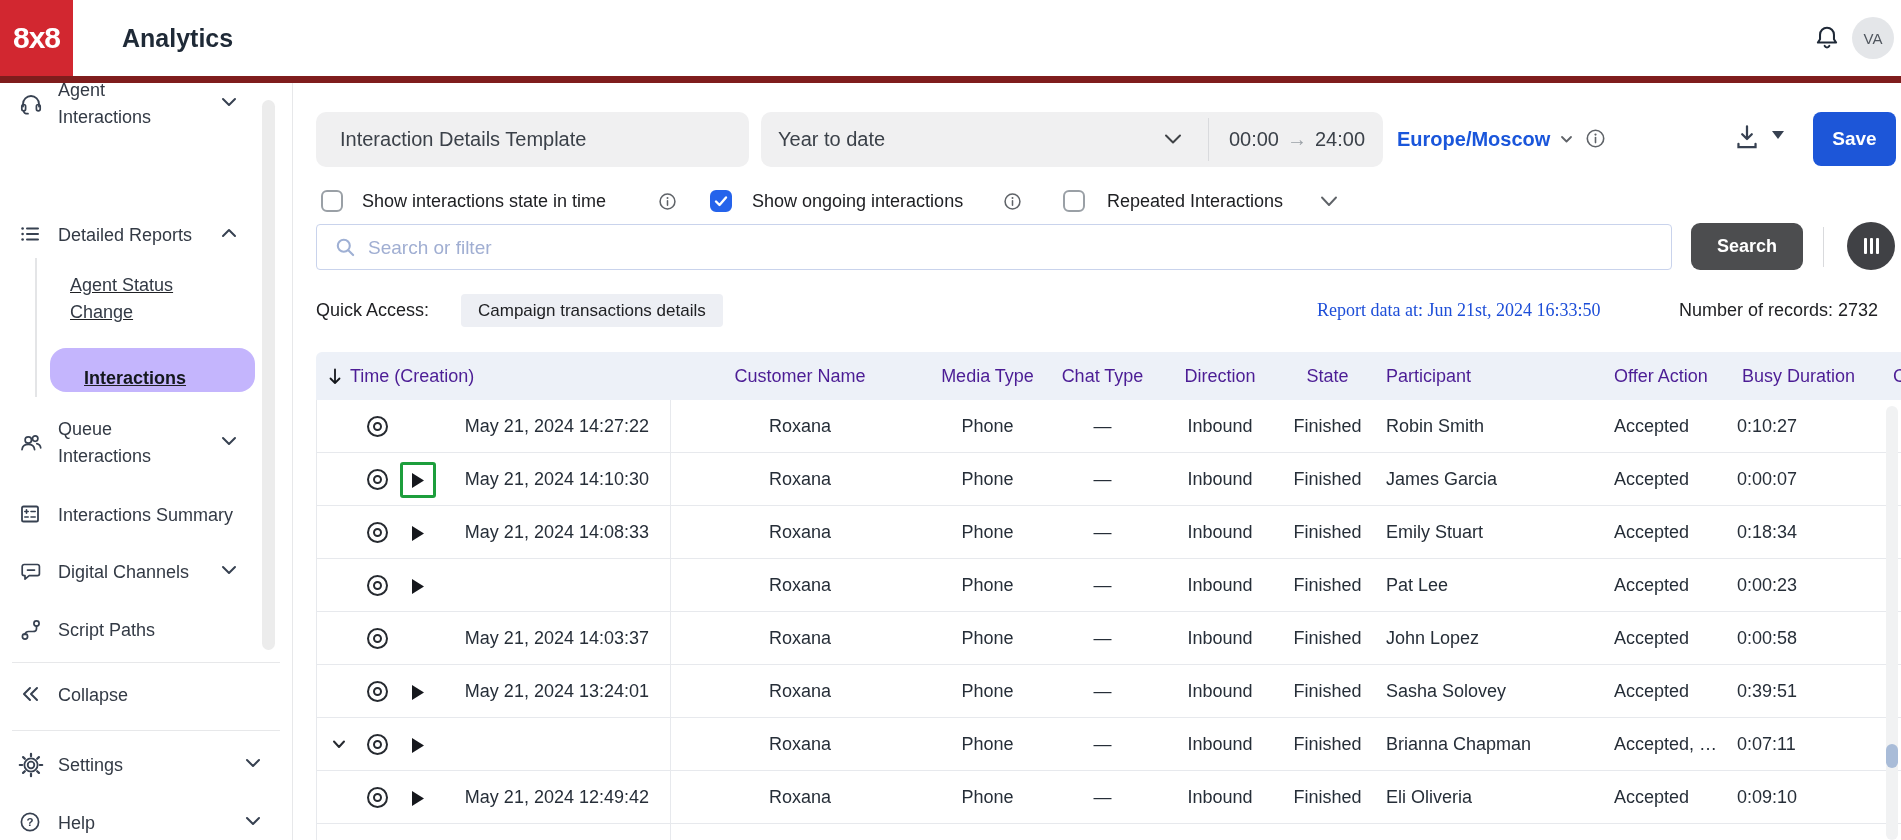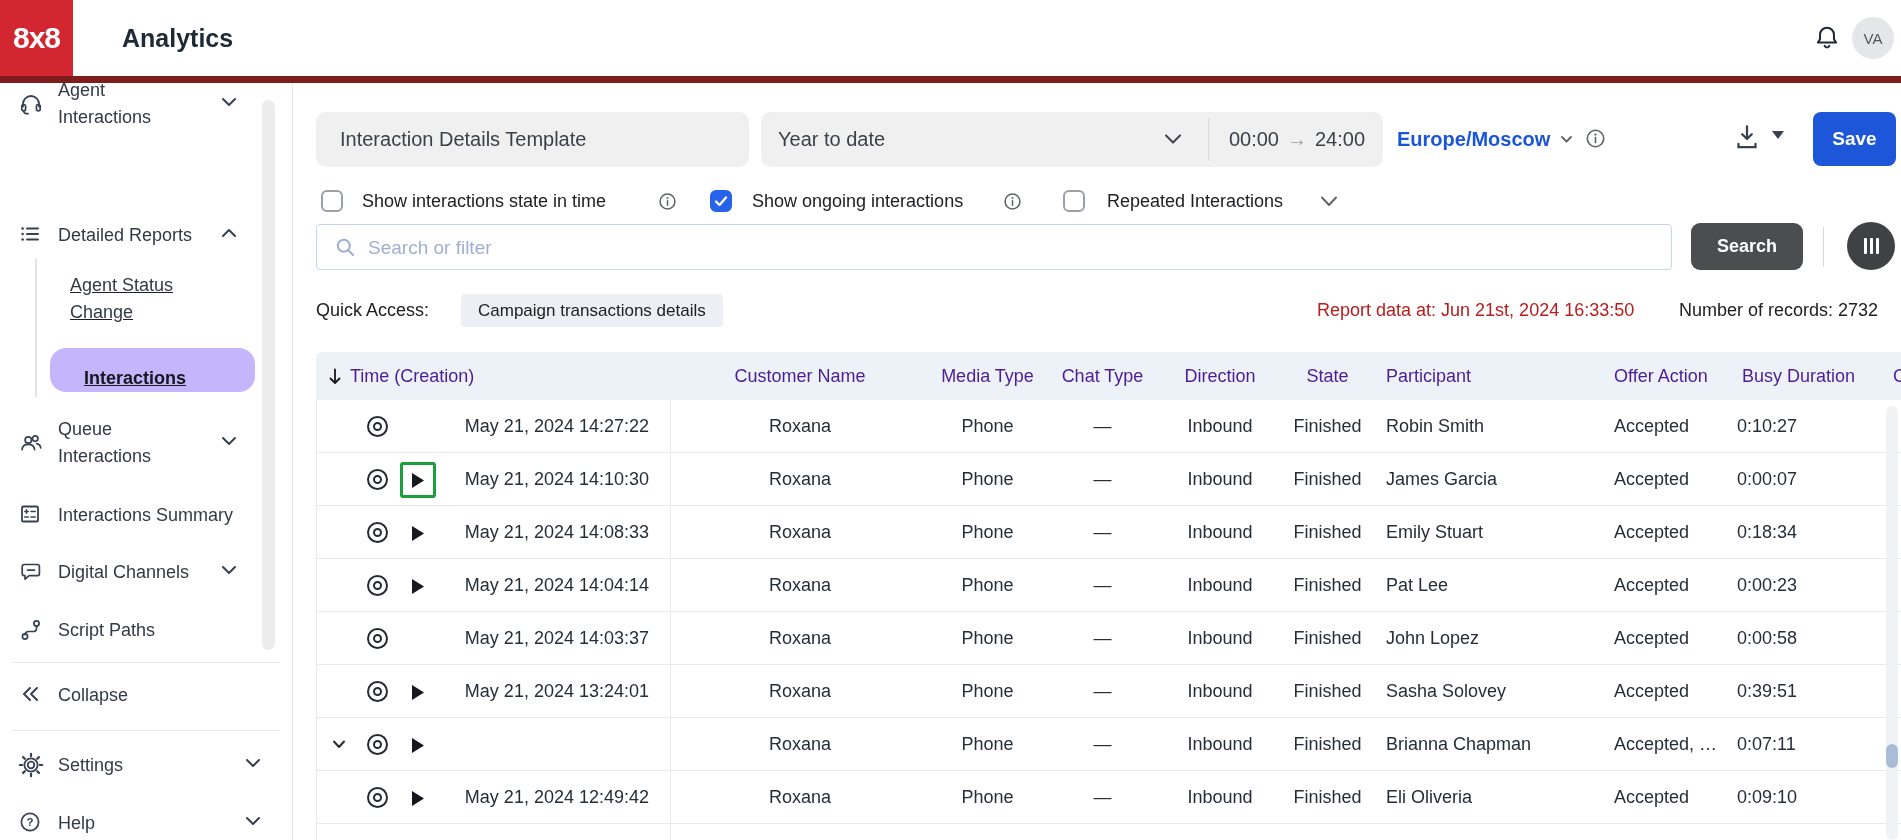--- a/index.html
+++ b/index.html
@@ -63,21 +63,21 @@
   .search-btn{left:1691px;top:223px;width:112px;height:47px;background:#4c4d4f;border-radius:9px;display:flex;align-items:center;justify-content:center;
     color:#fff;font-size:18px;font-weight:bold;cursor:pointer;}
   .tools-div{left:1823px;top:227px;width:1px;height:40px;background:#d9dadd;}
   .cols-btn{left:1847px;top:222px;width:48px;height:48px;border-radius:50%;background:#404145;display:flex;align-items:center;justify-content:center;
     gap:3px;cursor:pointer;}
   .cols-btn i{display:block;width:3px;height:16px;background:#fff;border-radius:1px;}
   
   .qa-label{left:316px;top:294px;height:33px;display:flex;align-items:center;font-size:18px;color:#202124;}
   .qa-chip{left:461px;top:294px;height:33px;padding:0 17px;background:#edeff4;border-radius:4px;display:flex;align-items:center;
     font-size:17px;color:#202124;cursor:pointer;}
-  .meta1{left:1317px;top:294px;height:33px;display:flex;align-items:center;font-size:18px;color:#b91c1c;}
+  .meta1{left:1317px;top:294px;height:33px;display:flex;align-items:center;font-size:18px;color:#1d4ed8;font-family:Liberation Serif, serif;}
   .meta2{left:1679px;top:294px;height:33px;display:flex;align-items:center;font-size:18px;color:#202124;}
   
   .thead{left:316px;top:352px;width:1590px;height:48px;background:#edf1f8;border-radius:6px 0 0 0;}
   .th{position:absolute;top:352px;height:48px;display:flex;align-items:center;font-size:18px;font-weight:normal;color:#4c1d95;cursor:pointer;}
   .th.center{justify-content:center;}
   .tbl-vline{left:670px;top:400px;width:1px;height:440px;background:#e7e9ed;}
   .tbl-lline{left:316px;top:400px;width:1px;height:440px;background:#e7e9ed;}
   .tbody{left:316px;top:400px;width:1585px;height:440px;overflow:hidden;}
   .trow{position:relative;width:1585px;height:53px;border-bottom:1px solid #e7e9ed;box-sizing:border-box;background:#fff;cursor:pointer;}
   .trow .cell{position:absolute;top:0;height:52px;display:flex;align-items:center;font-size:18px;color:#262e38;}
@@ -477,21 +477,20 @@
       <span class="r-eye">
         <span class="eye-o">
             <span class="eye-i"></span>
           </span>
       </span>
       <span class="r-play">
         <svg width="14" height="17" viewBox="0 0 14 17">
             <polygon points="1,1 1,16 13,8.5" fill="#16181d"></polygon>
           </svg>
       </span>
-      <span class="cell c-time">May 21, 2024 14:04:14</span>
       <span class="cell c-cust">Roxana</span>
       <span class="cell c-media">Phone</span>
       <span class="cell c-chat">—</span>
       <span class="cell c-dir">Inbound</span>
       <span class="cell c-state">Finished</span>
       <span class="cell c-part">Pat Lee</span>
       <span class="cell c-offer">Accepted</span>
       <span class="cell c-busy">0:00:23</span>
     </div>
       <div class="trow">

